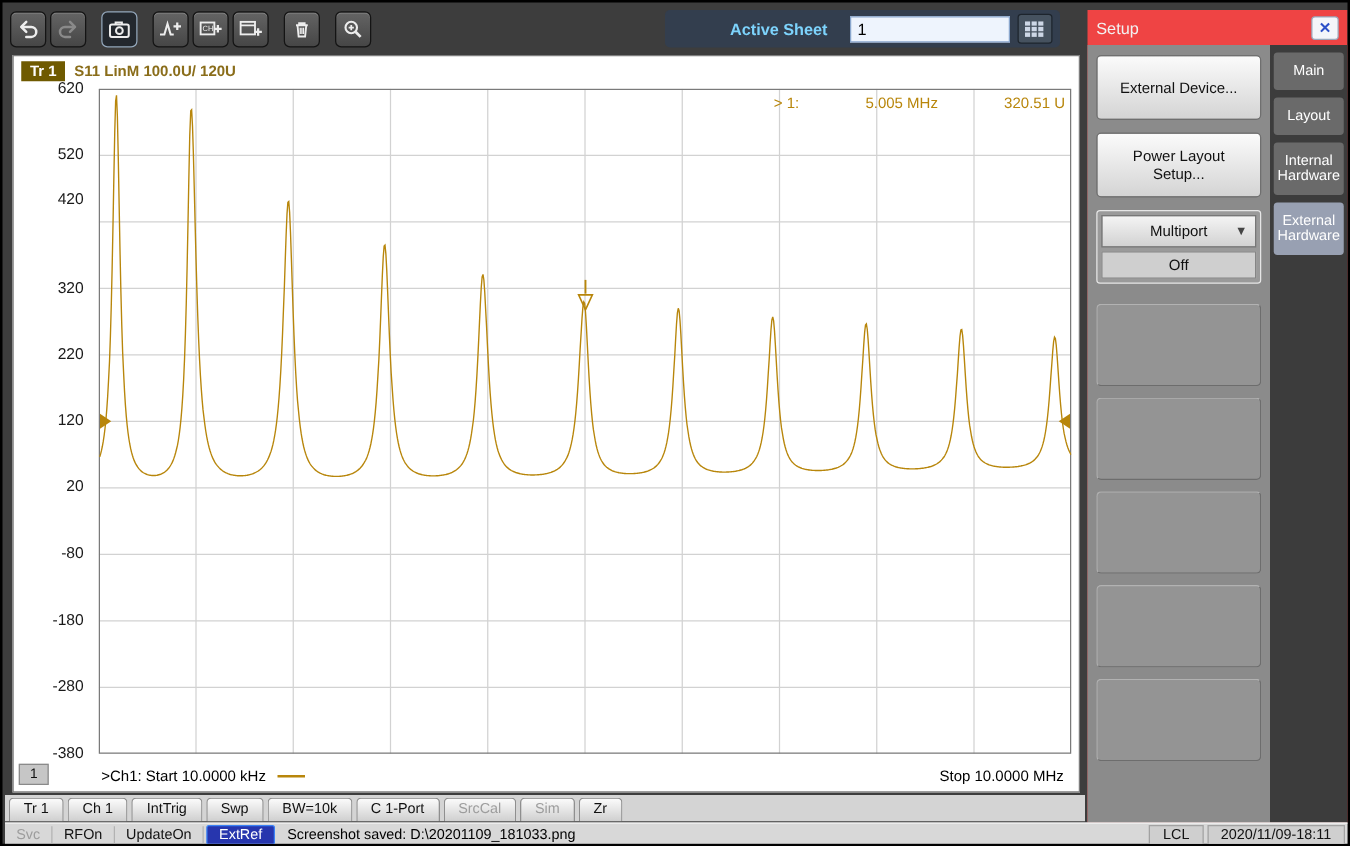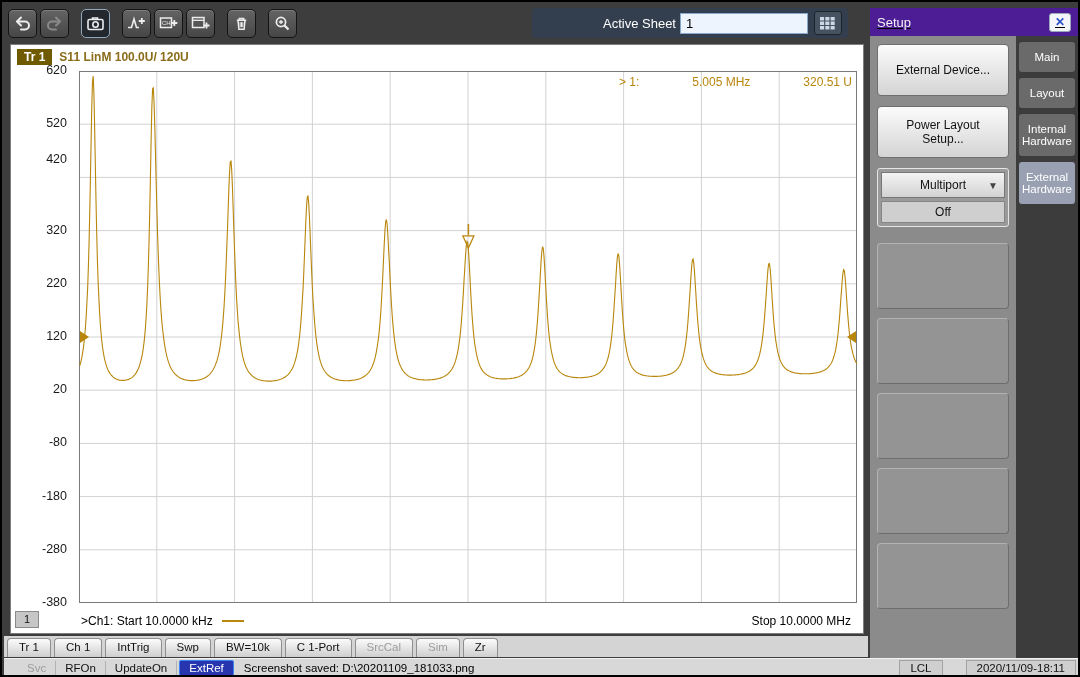--- a/index.html
+++ b/index.html
@@ -8,21 +8,21 @@
 
   
   .toolbar{position:absolute;left:6px;top:5px;height:32px;display:flex;align-items:center;}
   .tb-btn{width:27px;height:27px;margin-right:3px;border:1px solid #141414;border-radius:5px;
           background:linear-gradient(#646464,#464646);display:flex;align-items:center;justify-content:center;
           box-shadow:inset 0 1px 0 #7e7e7e;cursor:pointer;}
   .tb-btn.gap{margin-left:9px;}
   .tb-btn.pressed{background:#23282e;border-color:#93a7bb;box-shadow:none;}
   .active-sheet{position:absolute;left:530px;top:6px;width:316px;height:30px;background:#333e4e;border-radius:4px;
           display:flex;align-items:center;justify-content:flex-end;padding:0 6px;box-sizing:border-box;}
-  .as-label{color:#ffffff;font-size:13px;margin-right:4px;}
+  .as-label{color:#7dd3fc;font-size:13px;margin-right:18px;font-weight:bold;}
   .as-input{width:116px;height:19px;background:#eef4fd;border:1px solid #89a6cd;font-size:13px;padding:0 5px;color:#000;}
   .as-grid-btn{width:26px;height:22px;margin-left:6px;background:#46525f;border:1px solid #1d242c;border-radius:3px;
           display:flex;align-items:center;justify-content:center;cursor:pointer;}
 
   
   .chart-panel{position:absolute;left:8px;top:42px;width:854px;height:590px;background:#fff;border:1px solid #7d7d7d;box-sizing:border-box;}
   .trace-header{position:absolute;left:6px;top:4px;display:flex;align-items:center;font-size:12px;}
   .tr-badge{background:#6f5a00;color:#fff;padding:1px 7px;font-weight:bold;margin-right:7px;}
   .tr-text{color:#8a6d1a;font-weight:bold;}
   .y-axis{position:absolute;left:0;top:0;width:64px;height:100%;}
@@ -33,21 +33,21 @@
   .gb{stroke:#8c8c8c;stroke-width:1;}
   .marker-readout{position:absolute;top:4px;right:5px;width:233px;display:flex;justify-content:space-between;
           font-size:12px;color:#b8860b;}
   .win-badge{position:absolute;left:4px;bottom:5px;width:22px;height:15px;background:#c6c6c6;border:1px solid #8a8a8a;
           font-size:11px;text-align:center;line-height:15px;color:#111;}
   .x-start{position:absolute;left:70px;bottom:5px;font-size:12px;color:#000;display:flex;align-items:center;}
   .trace-line{display:inline-block;width:22px;height:2px;margin-left:9px;}
   .x-stop{position:absolute;right:12px;bottom:5px;font-size:12px;color:#000;}
 
   
-  .right-panel{position:absolute;left:868px;top:6px;width:208px;height:650px;background:#4c1d95;text-decoration:underline;}
+  .right-panel{position:absolute;left:868px;top:6px;width:208px;height:650px;background:#ef4444;}
   .rp-header{height:28px;display:flex;align-items:center;justify-content:space-between;padding:0 7px;}
   .rp-title{color:#f2f2f2;font-size:13px;}
   .close-btn{width:20px;height:17px;background:#f4f6fa;border:1px solid #9aa8bb;border-radius:3px;color:#2b50c8;
           font-weight:bold;font-size:12px;display:flex;align-items:center;justify-content:center;cursor:pointer;}
   .rp-body{position:absolute;top:28px;left:0;right:0;bottom:0;display:flex;}
   .rp-left{width:146px;background:#8b8b8b;padding:8px 7px;box-sizing:border-box;}
   .sp-btn{width:100%;height:52px;margin-bottom:10px;background:linear-gradient(#fbfbfb,#d4d4d4);border:1px solid #6f6f6f;
           border-radius:4px;font-size:12px;color:#111;display:flex;align-items:center;justify-content:center;
           text-align:center;padding:2px 13px;box-sizing:border-box;cursor:pointer;}
   .multiport-group{border:1px solid #e6e6e6;border-radius:3px;padding:3px;margin:4px 0 16px 0;background:#9a9a9a;}
@@ -64,27 +64,27 @@
   .rp-tab.active{background:#98a0b2;}
 
   
   .status1{position:absolute;left:2px;top:634px;width:864px;height:21px;background:#d4d4d4;display:flex;
           align-items:flex-end;padding-left:3px;box-sizing:border-box;}
   .s1-item{height:18px;line-height:17px;padding:0 11px;margin-right:3px;font-size:11.5px;
           background:linear-gradient(#fbfbfb,#cfcfcf);border:1px solid #8f8f8f;border-bottom:none;
           border-radius:4px 4px 0 0;color:#111;cursor:pointer;}
   .s1-item.disabled{color:#9d9d9d;}
   .status2{position:absolute;left:2px;top:656px;width:1076px;height:19px;background:#d8d8d8;display:flex;
-          align-items:center;font-size:11.5px;box-sizing:border-box;border-top:1px solid #f2f2f2;padding-left:14px;}
+          align-items:center;font-size:11.5px;box-sizing:border-box;border-top:1px solid #f2f2f2;}
   .s2-left{display:flex;align-items:center;height:100%;}
   .s2-item{padding:0 9px;border-right:1px solid #b2b2b2;color:#111;height:15px;line-height:15px;cursor:pointer;}
   .s2-item.disabled{color:#9d9d9d;}
   .s2-item.highlight{background:#2736ae;color:#fff;border:1px solid #3b82f6;border-radius:2px;margin:0 2px;height:14px;line-height:14px;}
   .s2-message{flex:1;padding-left:8px;color:#000;white-space:nowrap;overflow:hidden;}
-  .s2-right{display:flex;align-items:center;margin-right:4px;gap:20px;}
+  .s2-right{display:flex;align-items:center;margin-right:4px;}
   .s2-box{border:1px solid #a2a2a2;background:#cfcfcf;padding:0 10px;height:15px;line-height:15px;margin-left:3px;color:#111;cursor:pointer;}
 </style>
 </head>
 <body>
 
 <div class="app">
 
   <div class="toolbar" id="toolbar-buttons">
       <div class="tb-btn">
         <svg width="19" height="19" viewBox="0 0 19 19">

